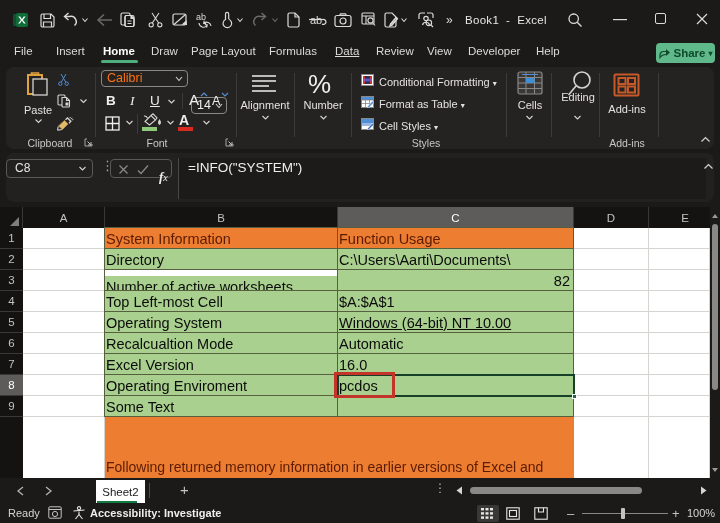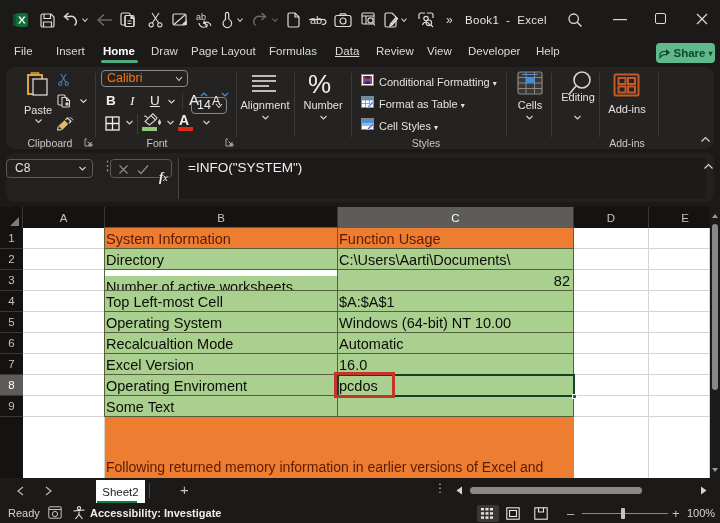--- a/index.html
+++ b/index.html
@@ -407,21 +407,21 @@
 
     <div class="cell orange" style="left:105px;top:21px;width:233px;height:21px;">System Information</div>
     <div class="cell orange" style="left:338px;top:21px;width:236px;height:21px;">Function Usage</div>
     <div class="cell green" style="left:105px;top:42px;width:233px;height:21px;">Directory</div>
     <div class="cell green" style="left:338px;top:42px;width:236px;height:21px;">C:\Users\Aarti\Documents\</div>
     <div class="cell green" style="left:105px;top:69px;width:239px;height:21px;">Number of active worksheets</div>
     <div class="cell green num" style="left:338px;top:63px;width:236px;height:21px;">82</div>
     <div class="cell green" style="left:105px;top:84px;width:233px;height:21px;">Top Left-most Cell</div>
     <div class="cell green" style="left:338px;top:84px;width:236px;height:21px;">$A:$A$1</div>
     <div class="cell green" style="left:105px;top:105px;width:233px;height:21px;">Operating System</div>
-    <div class="cell green" style="left:338px;top:105px;width:236px;height:21px;">Windows (64-bit) NT 10.00</div>
+    <div class="cell green" style="left:338px;top:105px;width:236px;height:21px;text-decoration:underline;">Windows (64-bit) NT 10.00</div>
     <div class="cell green" style="left:105px;top:126px;width:260px;height:21px;text-align:center;">Recalcualtion Mode</div>
     <div class="cell green" style="left:338px;top:126px;width:236px;height:21px;">Automatic</div>
     <div class="cell green" style="left:105px;top:147px;width:233px;height:21px;">Excel Version</div>
     <div class="cell green" style="left:338px;top:147px;width:236px;height:21px;">16.0</div>
     <div class="cell green" style="left:105px;top:168px;width:233px;height:21px;">Operating Enviroment</div>
     <div class="cell green" style="left:338px;top:168px;width:236px;height:21px;">pcdos</div>
     <div class="cell green" style="left:105px;top:189px;width:233px;height:21px;">Some Text</div>
     <div class="cell green" style="left:338px;top:189px;width:236px;height:21px;"></div>
 
     <div class="tb-h" style="left:105px;top:20px;width:469px;"></div>

